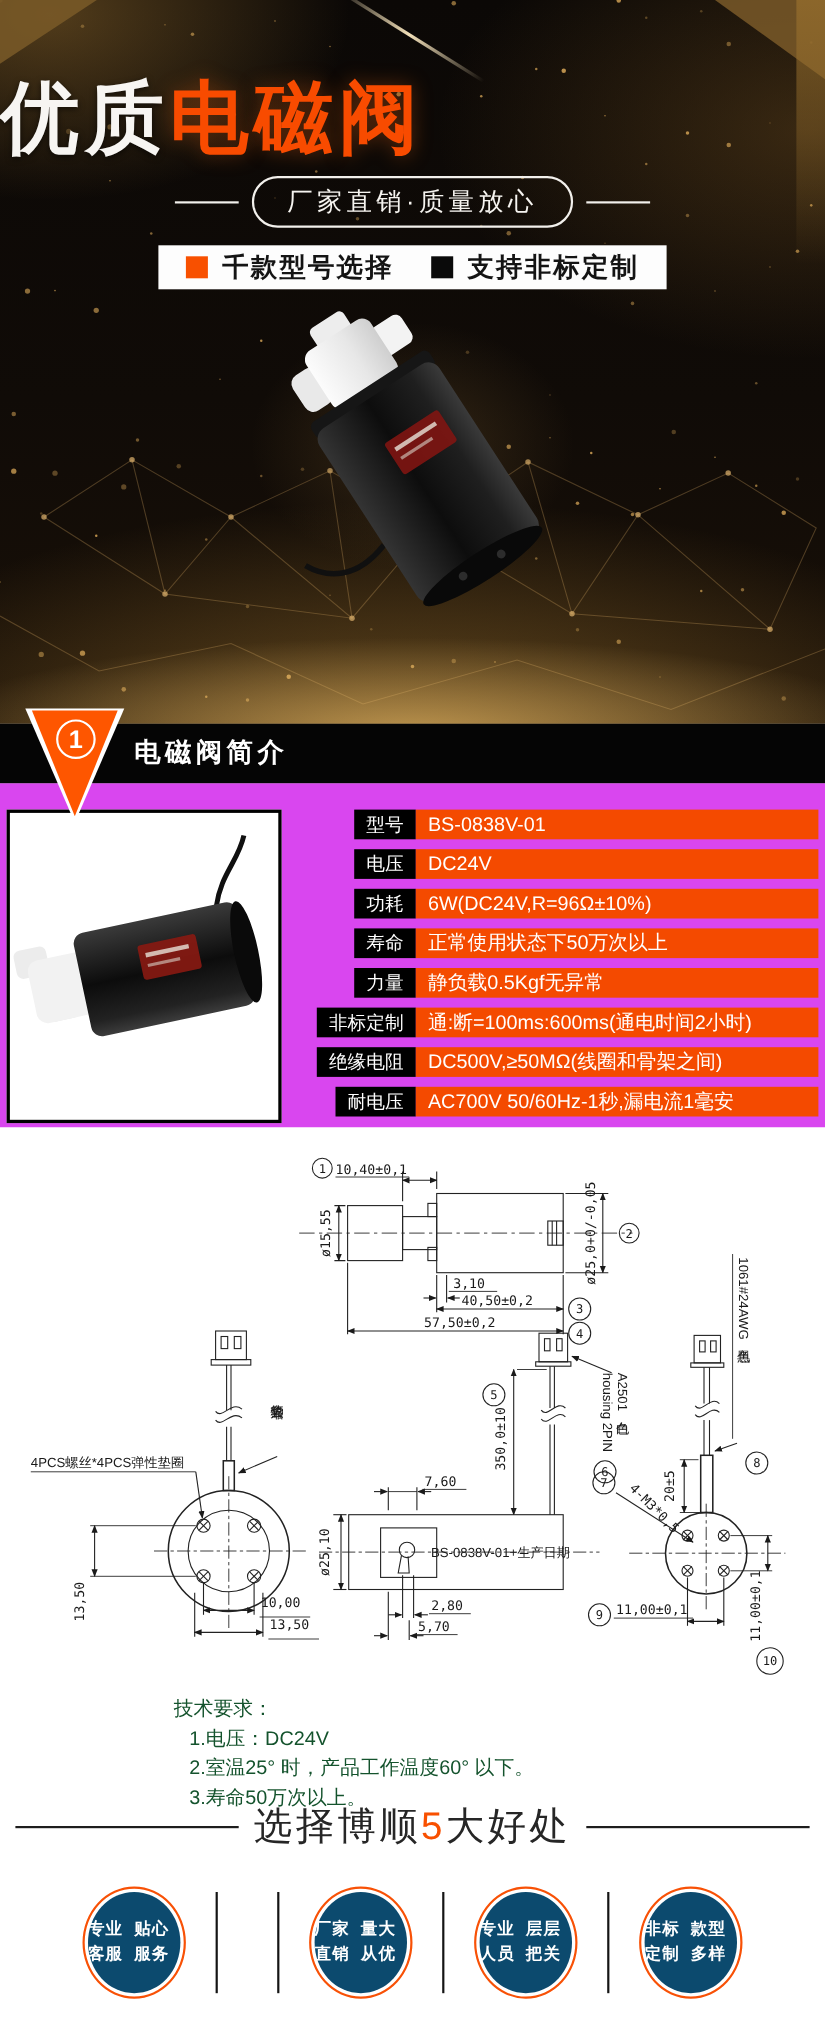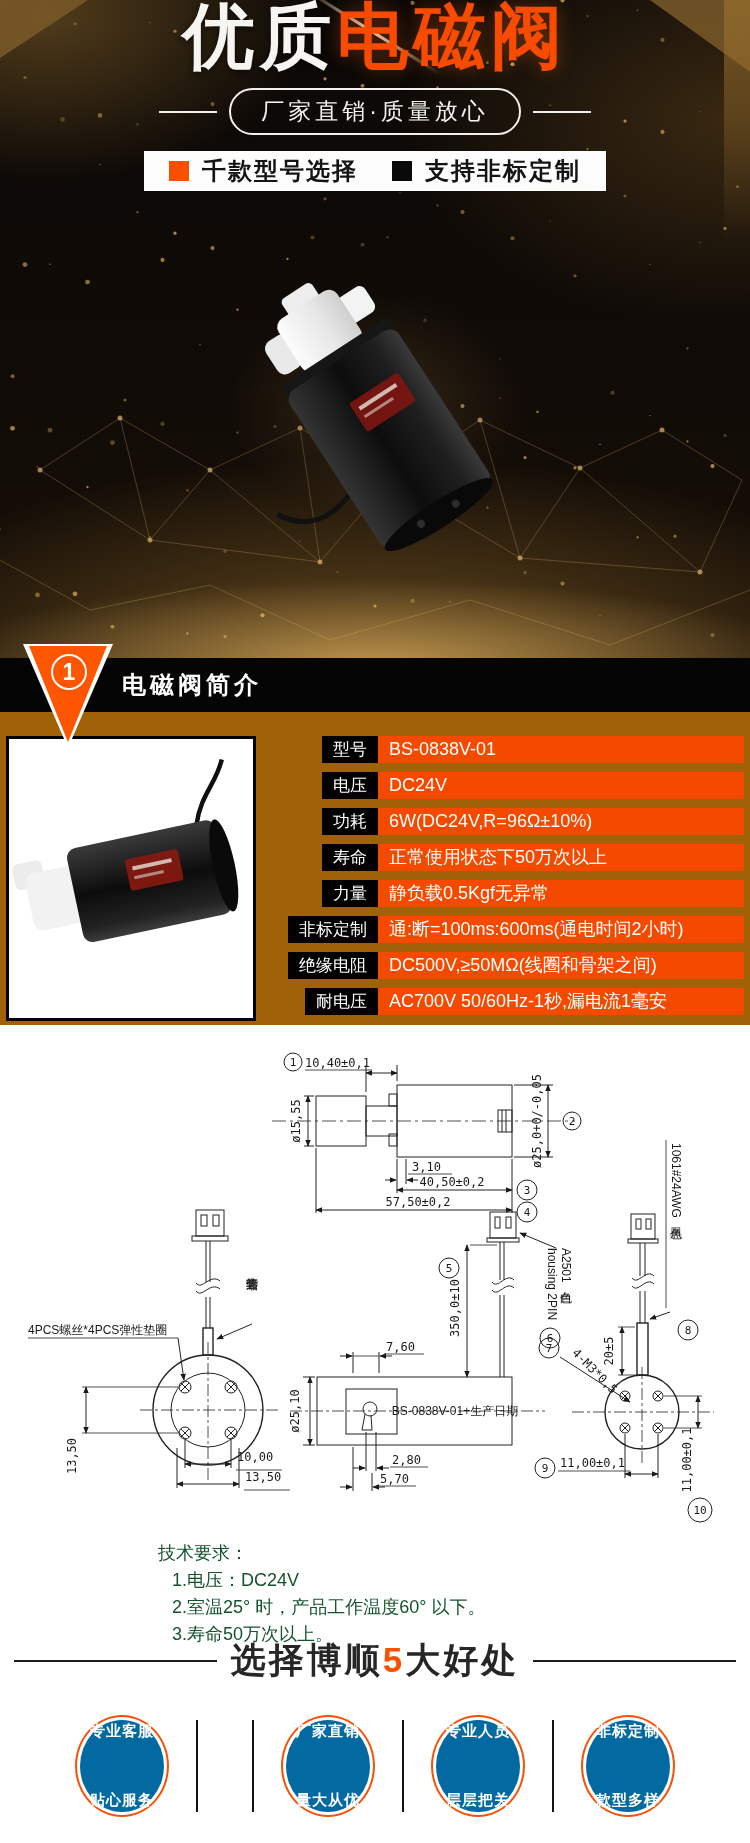--- a/index.html
+++ b/index.html
@@ -15,21 +15,21 @@
   .corner{position:absolute;top:0;width:0;height:0;}
   .corner.tl{left:0;border-top:58px solid rgba(122,90,40,.85);border-right:88px solid transparent;}
   .corner.tr{right:0;border-top:72px solid rgba(128,94,42,.8);border-left:100px solid transparent;}
   .edge-r{position:absolute;right:0;top:0;width:26px;height:240px;
           background:linear-gradient(180deg,rgba(150,110,45,.75),transparent);}
   .streak{position:absolute;left:292px;top:30px;width:160px;height:3px;transform:rotate(32deg);
           background:linear-gradient(90deg,transparent,rgba(255,236,195,.95),transparent);}
   .glowband{position:absolute;left:0;bottom:-8px;width:750px;height:150px;
           background:radial-gradient(ellipse 620px 120px at 50% 100%, rgba(255,206,116,.55), transparent 72%);}
   #particles{position:absolute;left:0;top:0;}
-  .hero-title{position:relative;text-align:center;font-size:72px;font-weight:bold;
+  .hero-title{position:relative;padding-top:72px;font-size:72px;font-weight:bold;
               letter-spacing:5px;line-height:1;z-index:3;}
   .hero-title .w{color:#f7f5f2;text-shadow:0 2px 6px rgba(0,0,0,.6);}
   .hero-title .o{color:#f84b00;text-shadow:0 0 18px rgba(255,110,20,.35);}
   .sub-row{position:relative;display:flex;align-items:center;justify-content:center;margin-top:16px;z-index:3;}
   .hline{width:58px;height:2px;background:#f2f0ec;margin:0 12px;}
   .capsule{border:2px solid #f2f0ec;border-radius:26px;padding:6px 30px;color:#f6f4f0;
            font-size:23px;letter-spacing:4px;}
   .feat-bar{position:relative;width:462px;height:40px;background:#fdfdfd;margin:16px auto 0;
             display:flex;align-items:center;justify-content:center;gap:34px;z-index:3;}
   .feat{display:flex;align-items:center;font-size:24px;color:#141414;font-weight:bold;letter-spacing:2px;}
@@ -42,45 +42,45 @@
   .section-bar{position:relative;height:54px;background:#050505;z-index:5;}
   .tri-wrap{position:absolute;left:26px;top:-12px;width:84px;height:104px;}
   .tri-white{position:absolute;left:-3px;top:-2px;width:0;height:0;
       border-left:45px solid transparent;border-right:45px solid transparent;border-top:104px solid #fff;}
   .tri-orange{position:absolute;left:3px;top:0;width:0;height:0;
       border-left:39px solid transparent;border-right:39px solid transparent;border-top:96px solid #fe5600;}
   .badge-circle{position:absolute;left:25px;top:8px;width:32px;height:32px;border:2px solid #fff;
       border-radius:50%;color:#fff;font-size:23px;line-height:32px;text-align:center;font-weight:bold;}
   .section-title{margin-left:122px;line-height:54px;color:#fff;font-size:24px;font-weight:bold;letter-spacing:4px;}
   
-  .spec{height:313px;box-sizing:border-box;padding:24px 6px 4px;display:flex;gap:8px;background:#a16207;}
+  .spec{height:313px;box-sizing:border-box;padding:24px 6px 4px;display:flex;gap:8px;background:#d946ef;}
   .spec-photo-box{width:250px;height:285px;box-sizing:border-box;border:3px solid #000;background:#fff;flex:none;
       display:flex;align-items:center;justify-content:center;}
   .spec-table{flex:1;display:flex;flex-direction:column;gap:9px;}
   .spec-row{display:flex;height:27px;}
   .spec-label-col{width:114px;display:flex;justify-content:flex-end;flex:none;}
   .spec-label{background:#000;color:#fff;font-size:17px;line-height:27px;padding:0 11px;white-space:nowrap;}
   .spec-value{flex:1;background:#f44a00;color:#fff;font-size:18px;line-height:27px;padding-left:11px;white-space:nowrap;}
   
   .drawing{height:515px;background:#fff;}
   .dim{font-family:"DejaVu Sans Mono","Liberation Mono",monospace;font-size:12px;fill:#1a1a1a;}
   .cjk{font-size:12px;fill:#1a1a1a;}
   .callout{font-family:"DejaVu Sans Mono",monospace;font-size:11px;fill:#1a1a1a;}
   .tech{height:93px;padding-left:158px;font-size:18px;color:#14532d;line-height:1.5;}
   .tech .ind{padding-left:14px;}
   
   .ben-heading{height:55px;display:flex;align-items:center;}
   .bh-line{flex:1;height:2px;background:#1d1d1d;margin:0 14px;}
-  .bh-text{font-size:35px;color:#262626;letter-spacing:3px;font-weight:700;white-space:nowrap;}
+  .bh-text{font-size:35px;color:#262626;letter-spacing:3px;font-weight:400;white-space:nowrap;}
   .bh-text .num{color:#f85000;}
   .benefits{height:155px;display:flex;align-items:center;justify-content:center;}
   .ben-item{display:flex;justify-content:center;}
   .circle-outer{width:84px;height:92px;border:2px solid #f85106;border-radius:50%;padding:3px;}
-  .circle-inner{width:100%;height:100%;border-radius:50%;background:#0369a1;color:#fff;
-      display:flex;flex-direction:column;align-items:center;justify-content:space-between;
+  .circle-inner{width:100%;height:100%;border-radius:50%;background:#0c4a6e;color:#fff;
+      display:flex;align-items:center;justify-content:space-between;
       font-size:15px;font-weight:bold;letter-spacing:1px;line-height:1.5;}
   .ben-sep{width:2px;height:92px;background:#141414;margin:0 27px;}
 </style>
 </head>
 <body>
 
 <div class="page">
 
   <div class="hero">
     <svg id="particles" width="750" height="658">

